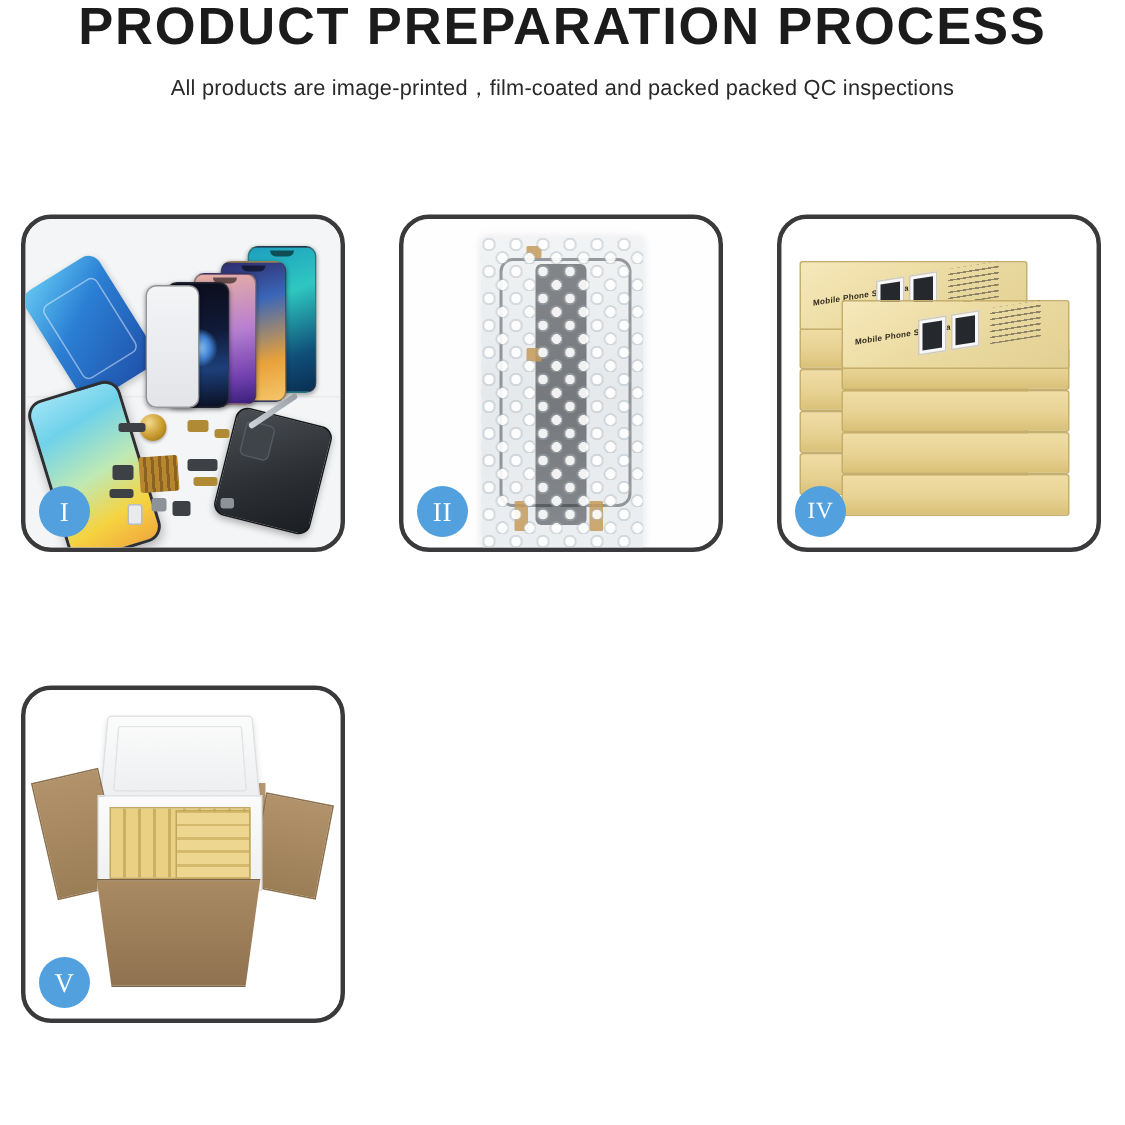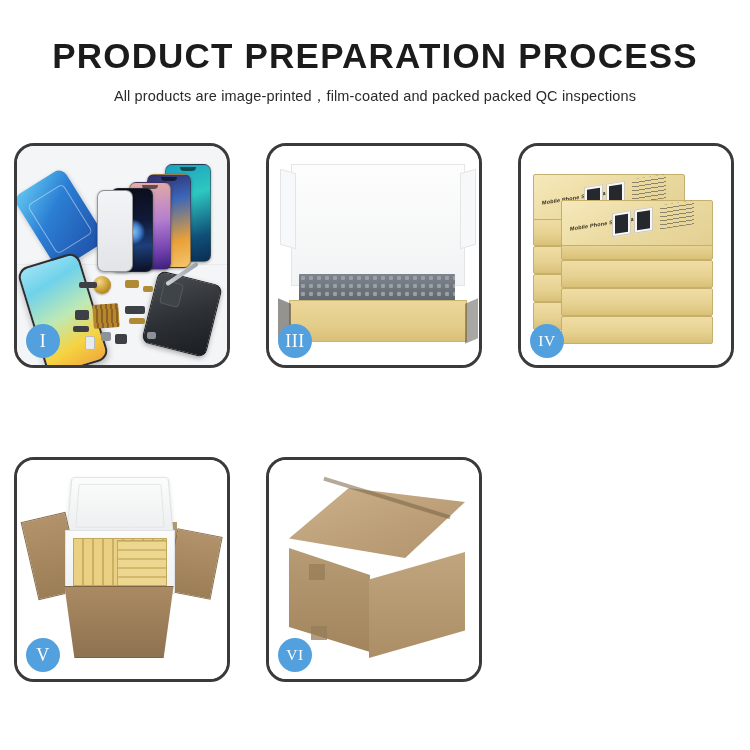--- a/index.html
+++ b/index.html
@@ -11,21 +11,20 @@
     width: 750px;
     height: 750px;
     overflow: hidden;
     font-family: "Liberation Sans", sans-serif;
     position: relative;
   }
 
   
   .header {
     text-align: center;
-    padding-top: 38px;
   }
   .main-title {
     font-family: "Liberation Sans", sans-serif;
     font-size: 35px;
     font-weight: 700;
     letter-spacing: 1.2px;
     color: #1b1b1b;
     line-height: 1.05;
     margin: 0;
     white-space: nowrap;
@@ -388,30 +387,36 @@
       <div class="part g" style="left:112px; top:172px; width:16px; height:6px;"></div>
       <div class="part s" style="left:84px;  top:186px; width:10px; height:9px;"></div>
       <div class="part" style="left:98px;  top:188px; width:12px; height:10px;"></div>
       <div class="part w" style="left:68px;  top:190px; width:8px;  height:12px;"></div>
       <div class="part s" style="left:130px; top:186px; width:9px;  height:7px;"></div>
       <div class="tweezer"></div>
     </div>
     <div class="badge">I</div>
   </div>
 
-
   <div class="panel">
     <div class="panel-inner">
-      <div class="p3-bg"></div>
-      <div class="box3-lid"></div>
-      <div class="foam3"></div>
-      <div class="box3-body"></div>
+      <div class="p2-bg"></div>
+      <div class="pouch">
+        <div class="screen-shape"></div>
+        <div class="flex-cable"></div>
+        <div class="tape" style="left:30px; top:6px;  width:10px; height:8px;"></div>
+        <div class="tape" style="left:30px; top:74px; width:10px; height:9px;"></div>
+        <div class="tape" style="left:22px; top:176px;width:9px;  height:20px;"></div>
+        <div class="tape" style="left:72px; top:176px;width:9px;  height:20px;"></div>
+        <div class="bubbles"></div>
+      </div>
     </div>
-    <div class="badge">III</div>
+    <div class="badge">II</div>
   </div>
+
 
   <div class="panel">
     <div class="panel-inner">
       <div class="p4-bg"></div>
       <div class="stack">
         <div class="sbox" style="left:0px;  top:58px;"></div>
         <div class="sbox" style="left:0px;  top:86px;"></div>
         <div class="sbox" style="left:0px;  top:114px;"></div>
         <div class="sbox" style="left:0px;  top:142px;"></div>
         <div class="sbox top" style="left:0px;  top:14px;">
@@ -455,26 +460,14 @@
       <div class="flap left"></div>
       <div class="flap right"></div>
       <div class="foam-box"></div>
       <div class="yellow-strips"></div>
       <div class="yellow-strips2"></div>
       <div class="carton-front"></div>
     </div>
     <div class="badge">V</div>
   </div>
 
-  <div class="panel">
-    <div class="panel-inner">
-      <div class="p6-bg"></div>
-      <div class="c6-top"></div>
-      <div class="c6-left"></div>
-      <div class="c6-right"></div>
-      <div class="c6-seam"></div>
-      <div class="c6-tape1"></div>
-      <div class="c6-tape2"></div>
-    </div>
-    <div class="badge wide">VI</div>
-  </div>
 
 </div>
 
 </body></html>

